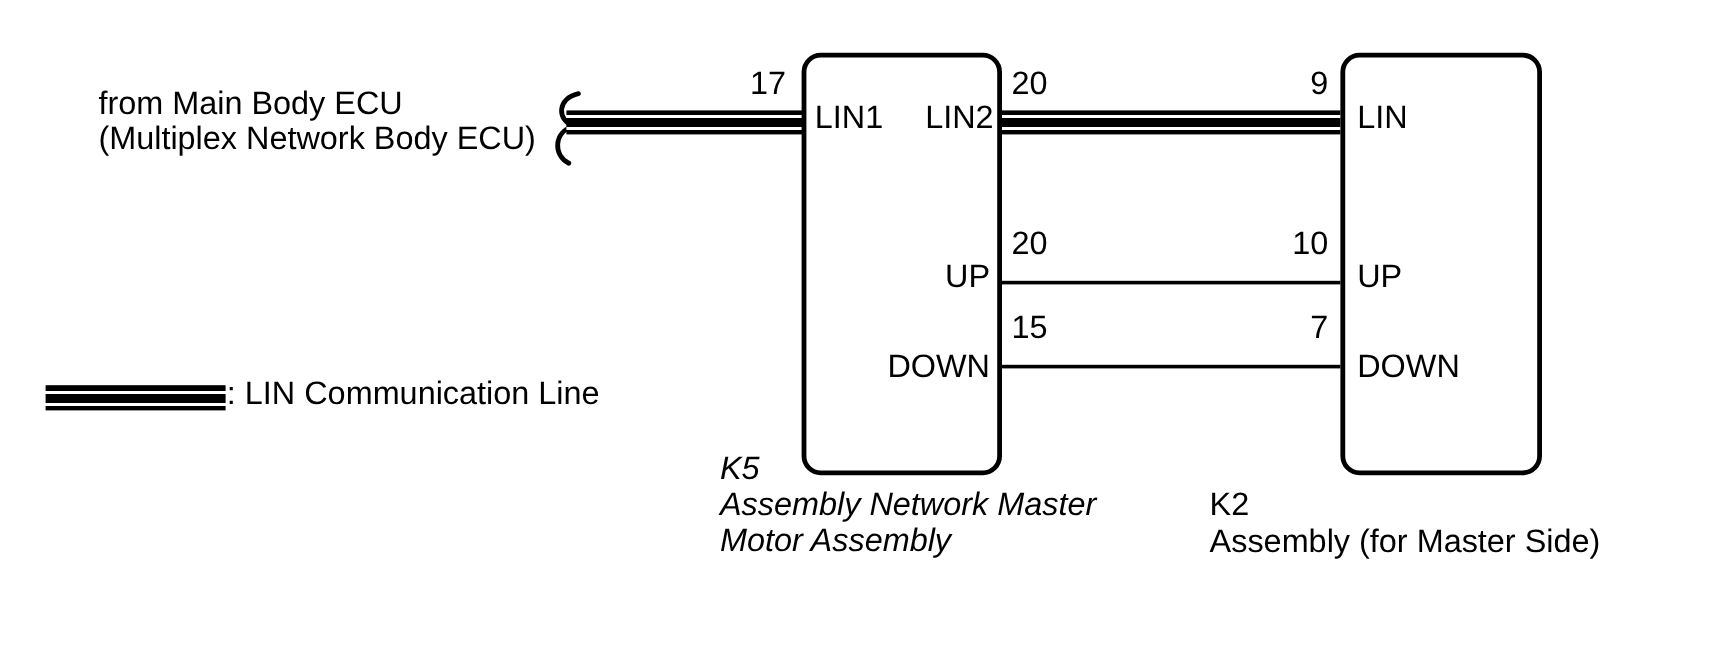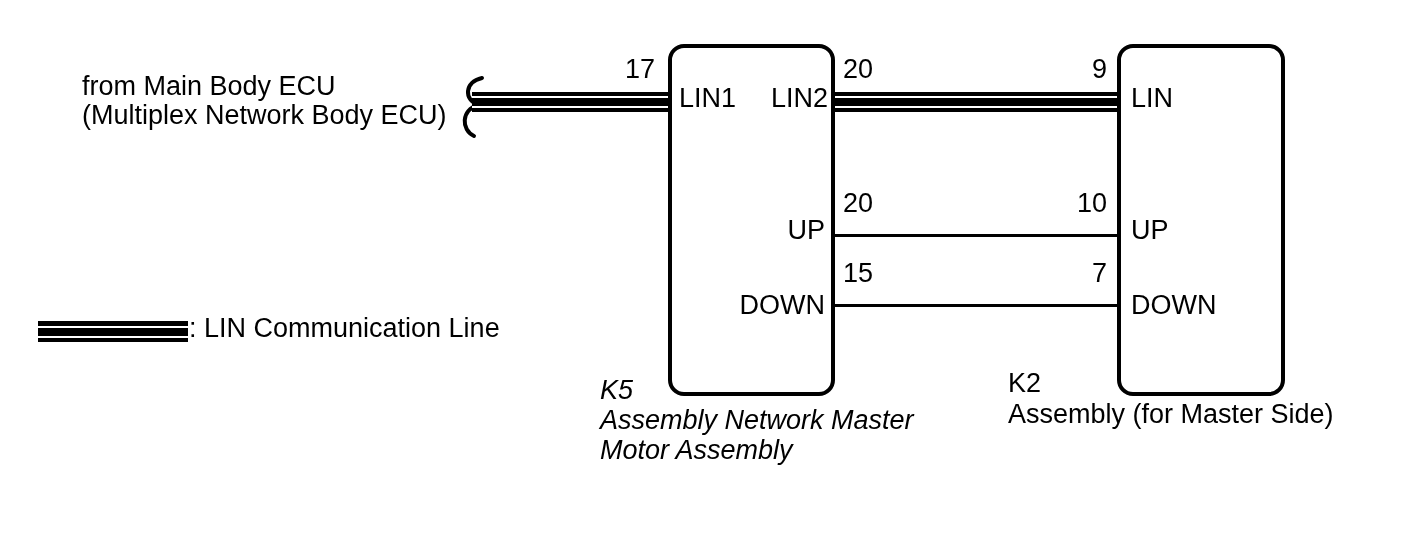--- a/index.html
+++ b/index.html
@@ -44,21 +44,21 @@
     border-radius: 16px;
     background: #ffffff;
   }
 
   .thin-wire {
     height: 3px;
     background: #000;
   }
 
   .caption-k5 { line-height: 30px; font-style: italic; }
-  .caption-k2 { line-height: 31px; }
+  .caption-k2 { line-height: 31px; margin-top: 37px; }
 </style>
 </head>
 <body>
 
 <div class="canvas">
 
   <div class="abs label multiline" style="left:82px; top:72px;">
     <div>from Main Body ECU</div>
     <div>(Multiplex Network Body ECU)</div>
   </div>

